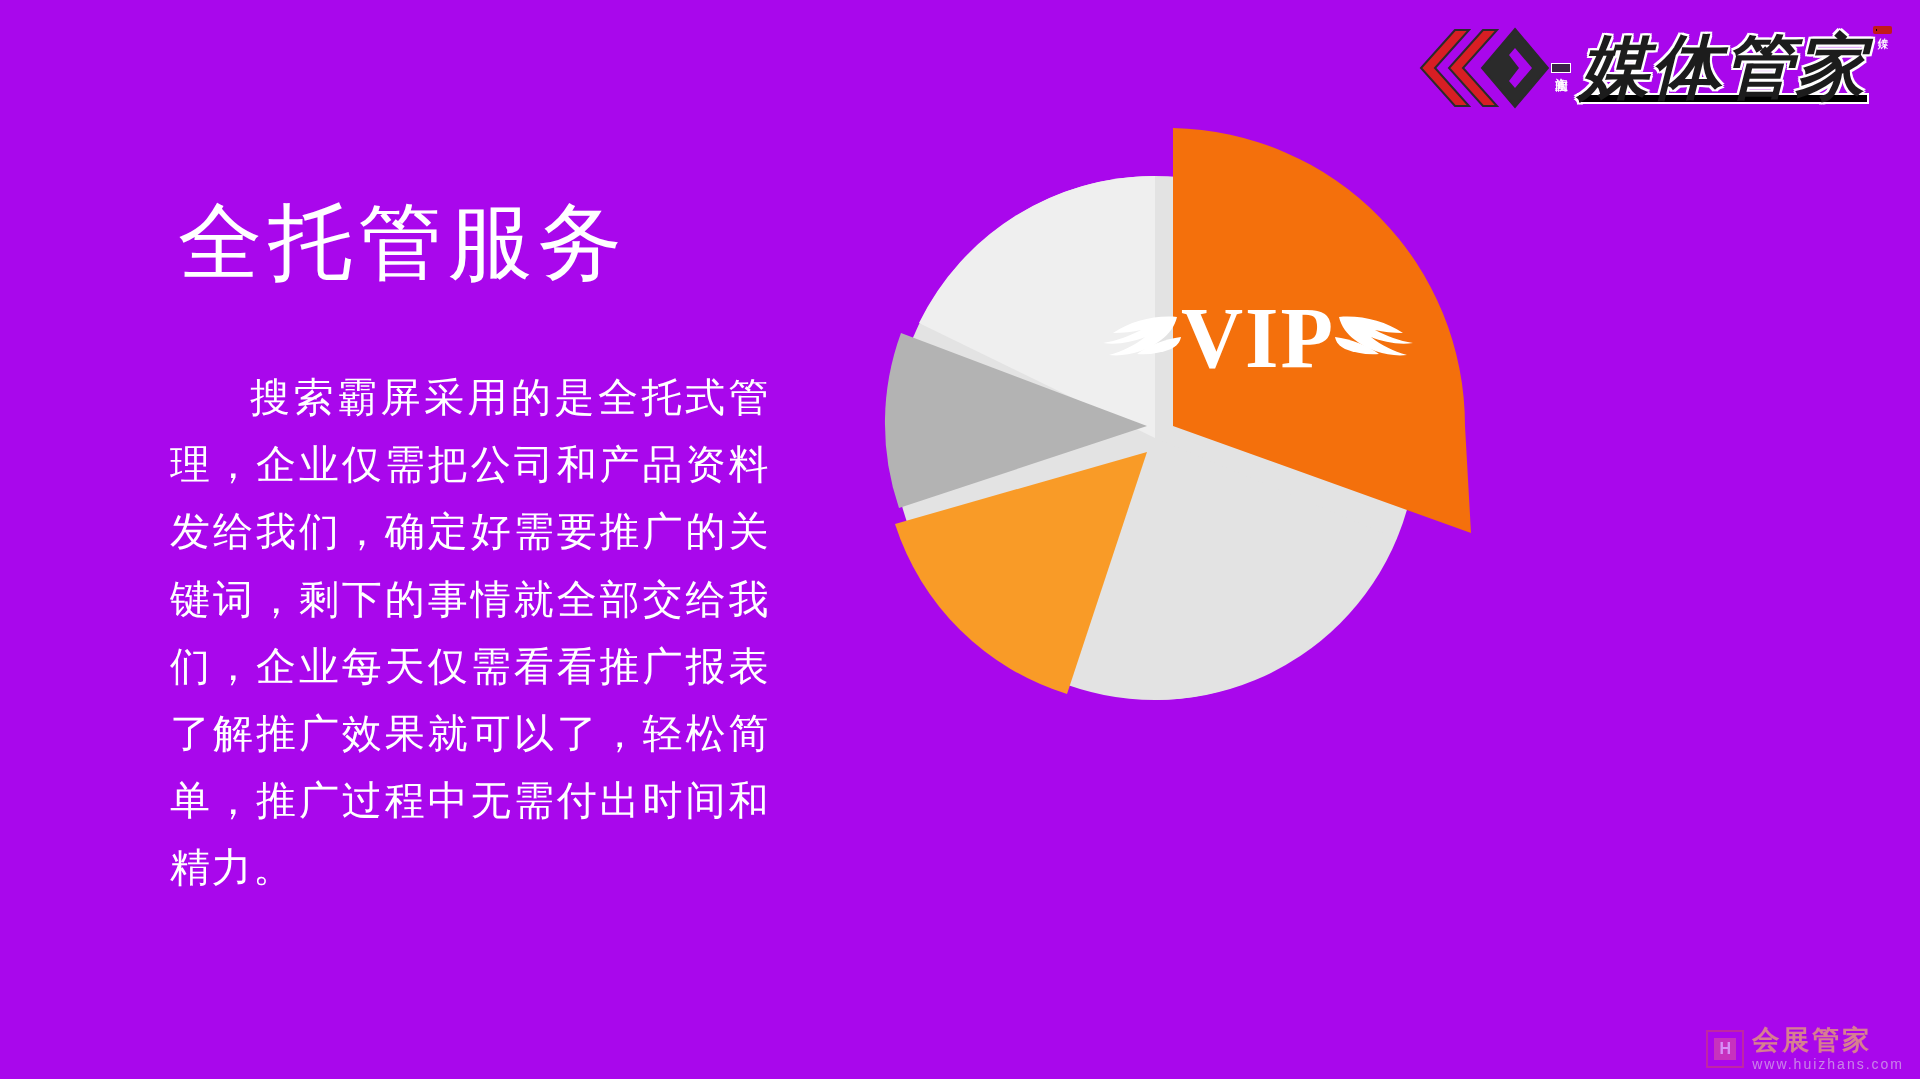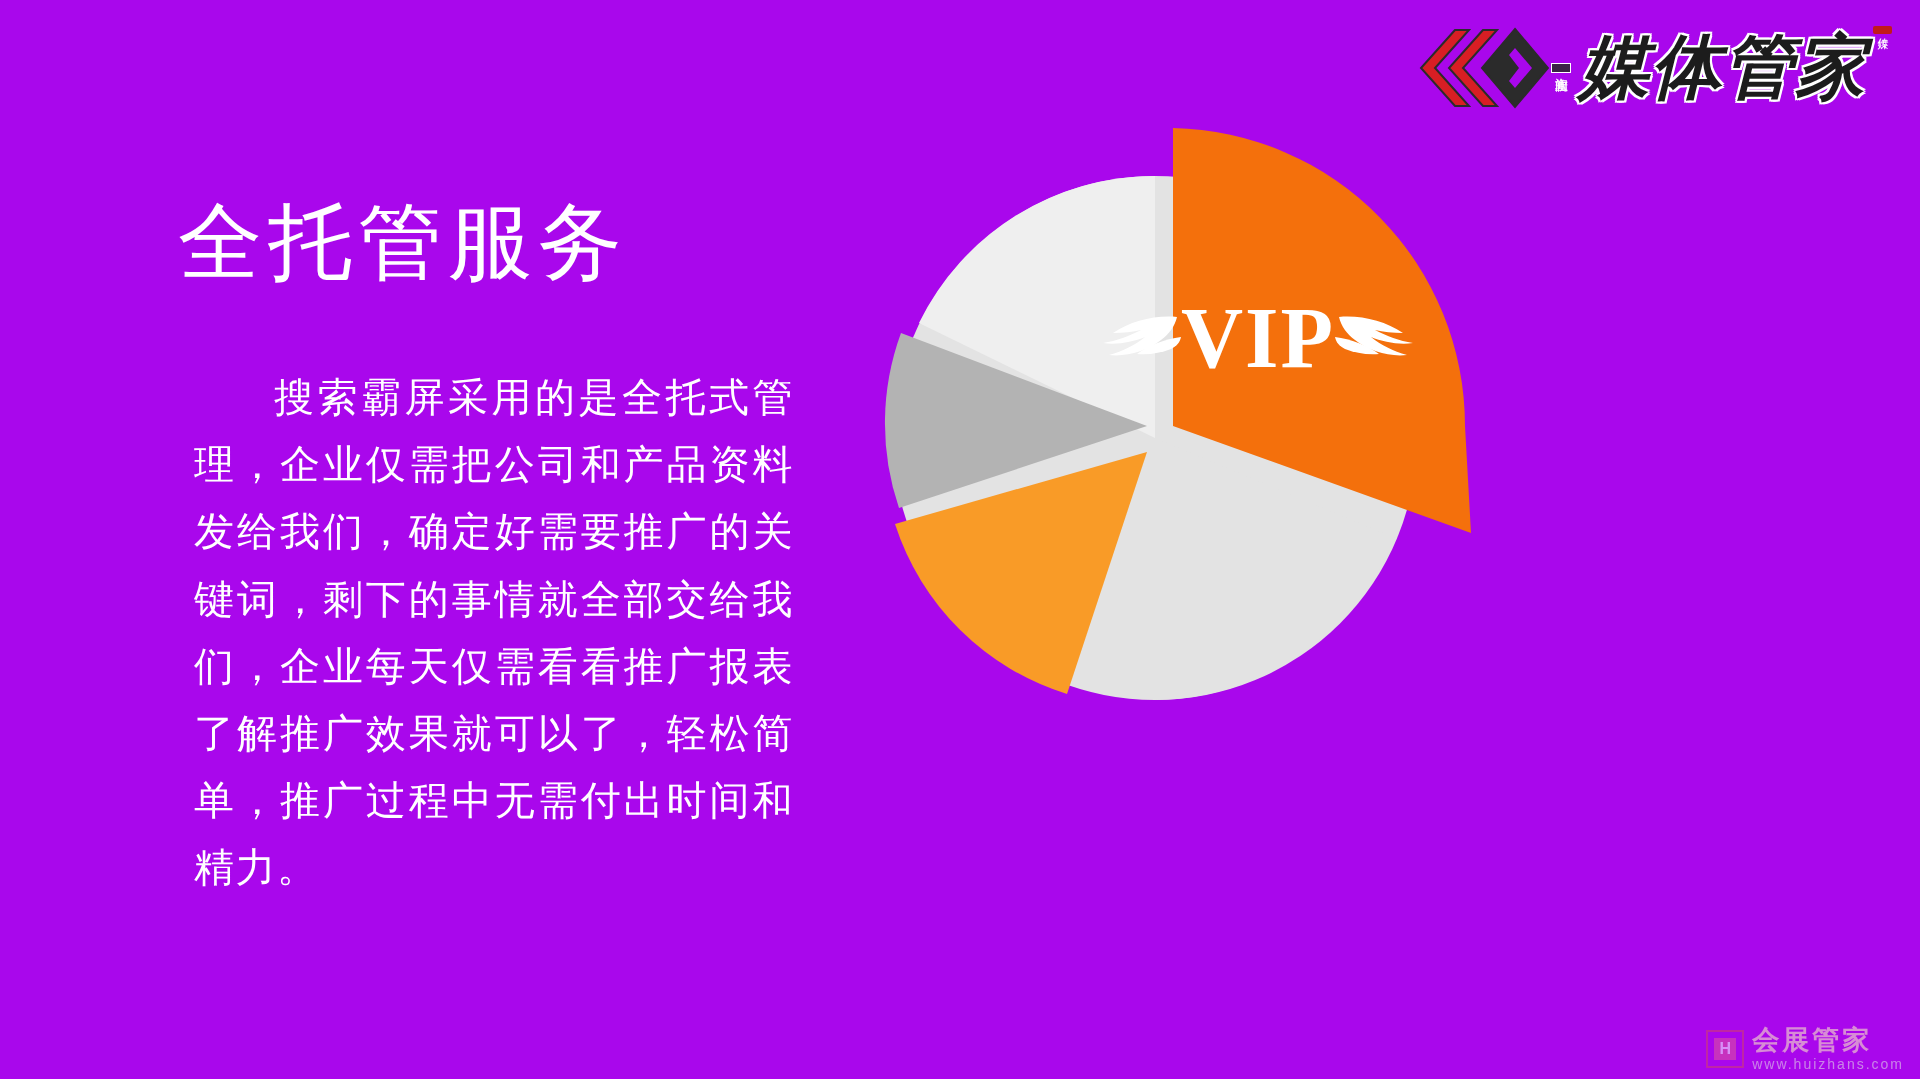--- a/index.html
+++ b/index.html
@@ -19,20 +19,21 @@
   }
 
   
   #brand-logo {
     position: absolute;
     top: 22px;
     right: 28px;
     display: flex;
     align-items: center;
     height: 92px;
+    text-decoration: underline;
   }
   .logo-mark {
     position: relative;
     width: 132px;
     height: 84px;
     flex: 0 0 auto;
   }
   .logo-chev {
     position: absolute;
     top: 50%;
@@ -93,21 +94,21 @@
     color: #ffffff;
     font-size: 84px;
     font-weight: 400;
     letter-spacing: 6px;
     line-height: 1.1;
     margin: 0;
     white-space: nowrap;
   }
   #body-block {
     position: absolute;
-    left: 194px;
+    left: 170px;
     top: 364px;
     width: 600px;
   }
   #body-text {
     color: #ffffff;
     font-size: 40px;
     line-height: 1.68;
     letter-spacing: 1.5px;
     margin: 0;
     text-indent: 80px;
@@ -178,21 +179,21 @@
     font-weight: bold;
     display: flex;
     align-items: center;
     justify-content: center;
     font-family: "Liberation Sans", sans-serif;
   }
   #watermark .wm-texts { display: flex; flex-direction: column; line-height: 1; }
   #watermark .wm-cn {
     font-size: 27px;
     font-weight: bold;
-    color: #fef9c3;
+    color: #fde047;
     letter-spacing: 3px;
   }
   #watermark .wm-url {
     font-size: 14px;
     color: #e5e5e5;
     letter-spacing: 2px;
     margin-top: 3px;
   }
 </style>
 </head>

